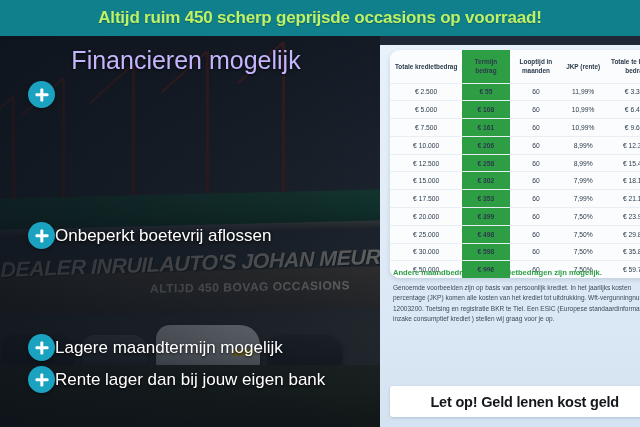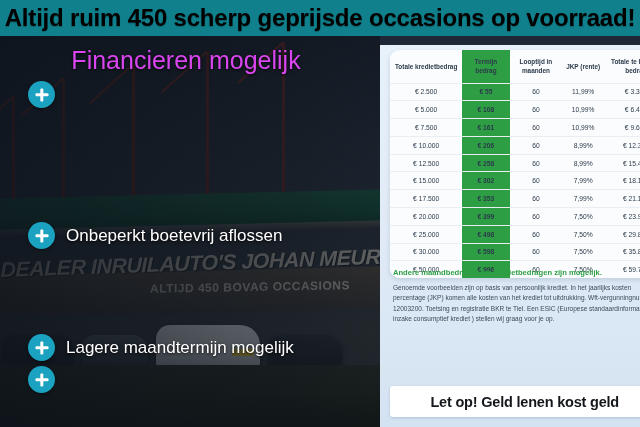--- a/index.html
+++ b/index.html
@@ -24,22 +24,22 @@
     position: absolute;
     left: 0; top: 0;
     width: 640px; height: 36px;
     background: #10808c;
     display: flex;
     align-items: center;
     justify-content: center;
     z-index: 6;
   }
   .topbar-text {
-    color: #000000;
-    font-size: 24px;
+    color: #bef264;
+    font-size: 17px;
     font-weight: bold;
     letter-spacing: -0.2px;
     white-space: nowrap;
     text-shadow: 0 1px 1px rgba(0,0,0,.25);
   }
 
   
   .photo {
     position: absolute;
     left: 0; top: 36px;
@@ -164,21 +164,21 @@
     z-index: 3;
     padding: 8px 0 0 0;
   }
   .headline-block {
     position: absolute;
     left: 36px; top: 10px;
     width: 300px;
     text-align: center;
   }
   .headline-line1 {
-    color: #d946ef;
+    color: #c4b5fd;
     font-size: 25px;
     font-weight: normal;
     line-height: 1.12;
     white-space: nowrap;
     text-shadow: 0 1px 3px rgba(0,0,0,.8);
   }
   .headline-line2 {
     color: #ffffff;
     font-size: 25px;
     font-weight: bold;
@@ -186,21 +186,21 @@
     margin-top: 3px;
     white-space: nowrap;
     text-shadow: 0 1px 3px rgba(0,0,0,.85);
   }
 
   .bullet {
     position: absolute;
     left: 28px;
     display: flex;
     align-items: center;
-    gap: 11px;
+    gap: 0;
   }
   .bullet-1 { top: 45px; left: 28px; }
   .bullet-2 { top: 186px; }
   .bullet-3 { top: 258px; margin-top: 40px; }
   .bullet-4 { top: 330px; }
 
   .plus-icon {
     flex: 0 0 auto;
     width: 27px; height: 27px;
     border-radius: 50%;
@@ -393,20 +393,21 @@
       <span class="bullet-label">Onbeperkt boetevrij aflossen</span>
     </div>
 
     <div class="bullet bullet-3">
       <span class="plus-icon"></span>
       <span class="bullet-label">Lagere maandtermijn mogelijk</span>
     </div>
 
     <div class="bullet bullet-4">
       <span class="plus-icon"></span>
+      <span class="bullet-label">Rente lager dan bij jouw eigen bank</span>
     </div>
   </div>
 
   <div class="panel">
     <div class="panel-topstrip"></div>
 
     <div class="table-card">
       <table class="rate-table">
         <colgroup>
           <col class="c0">

